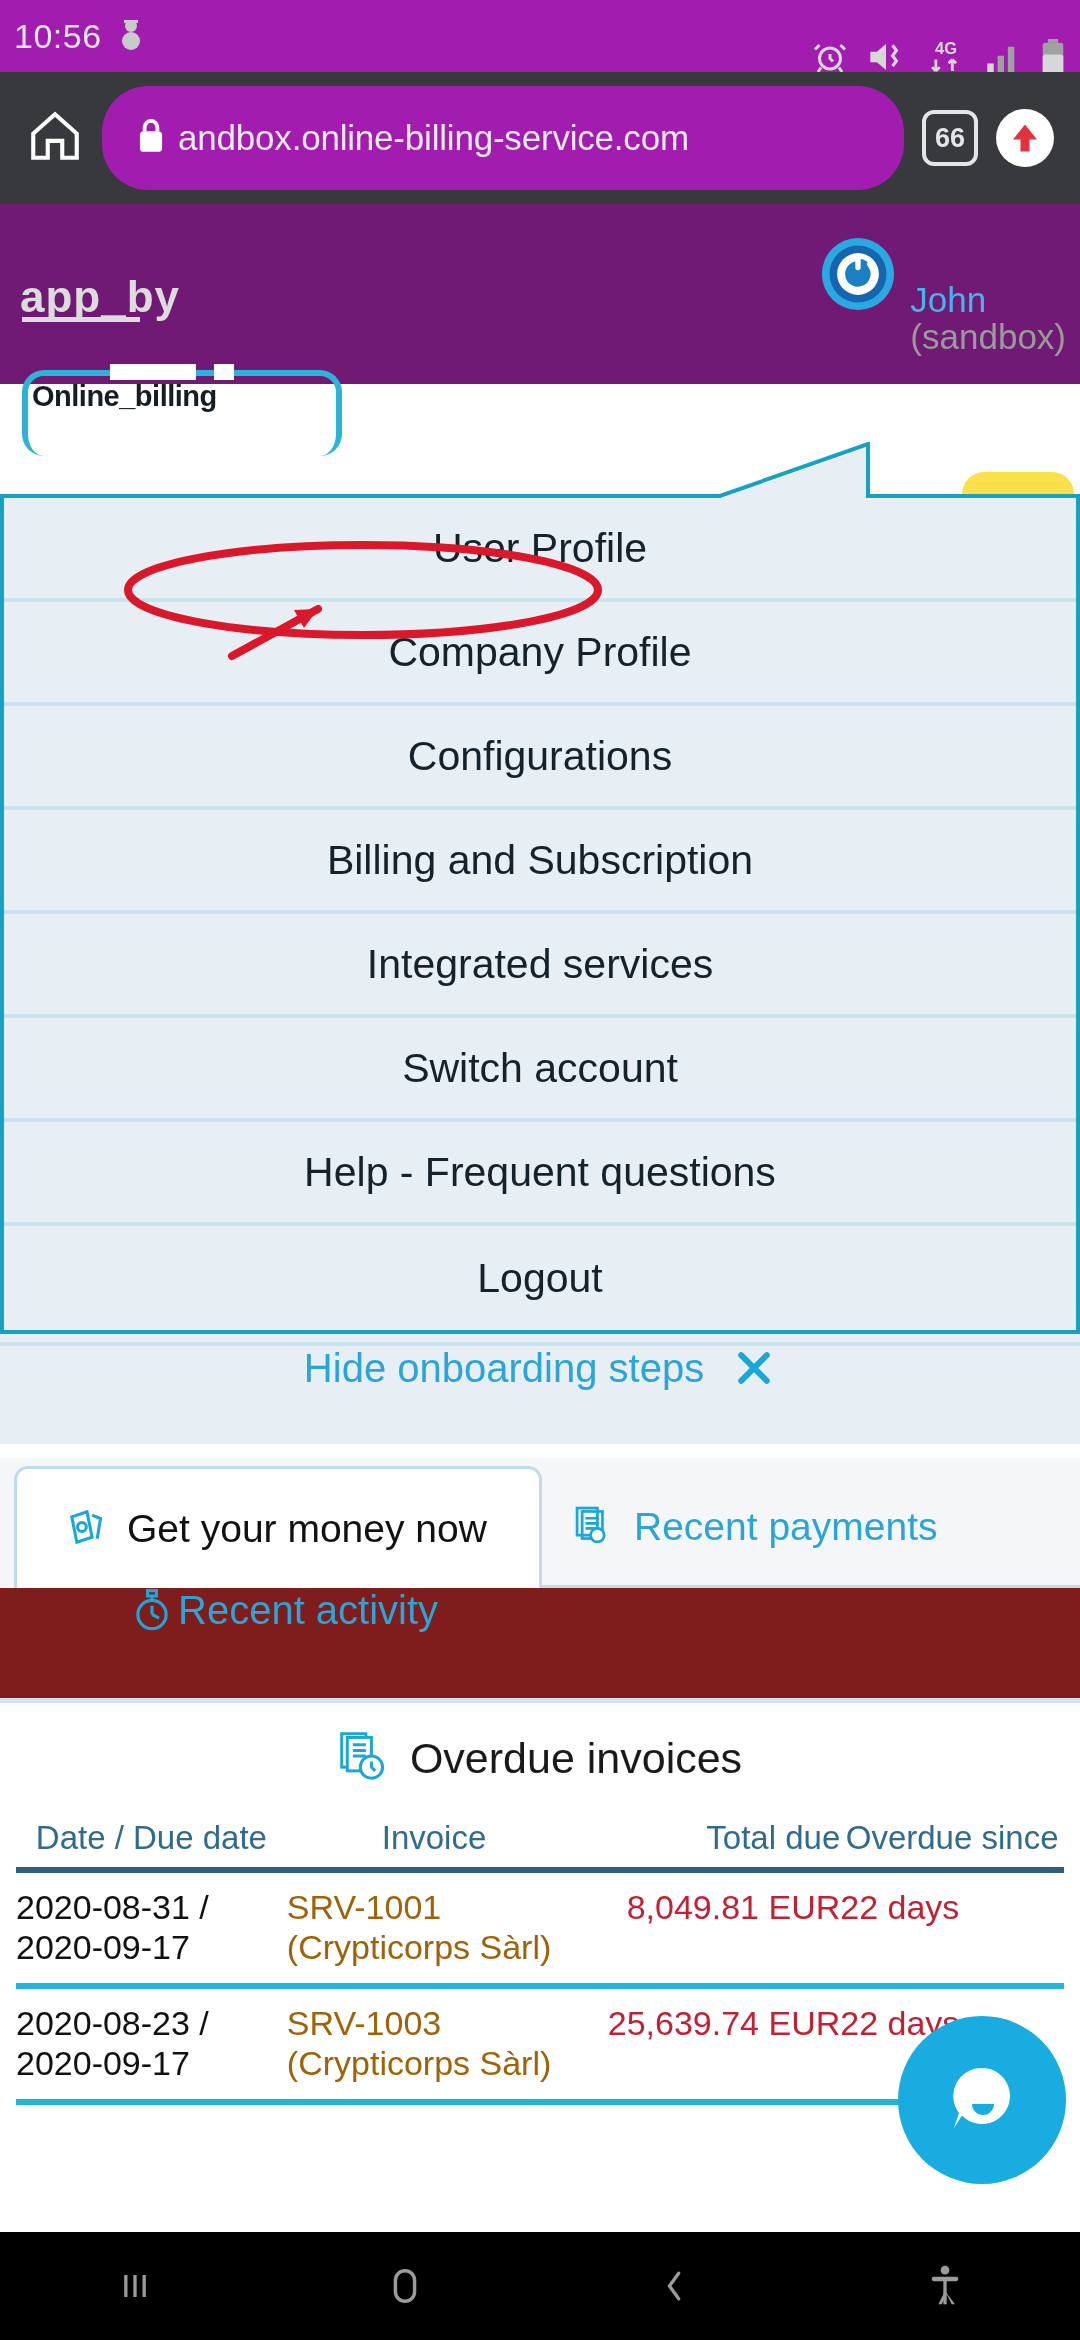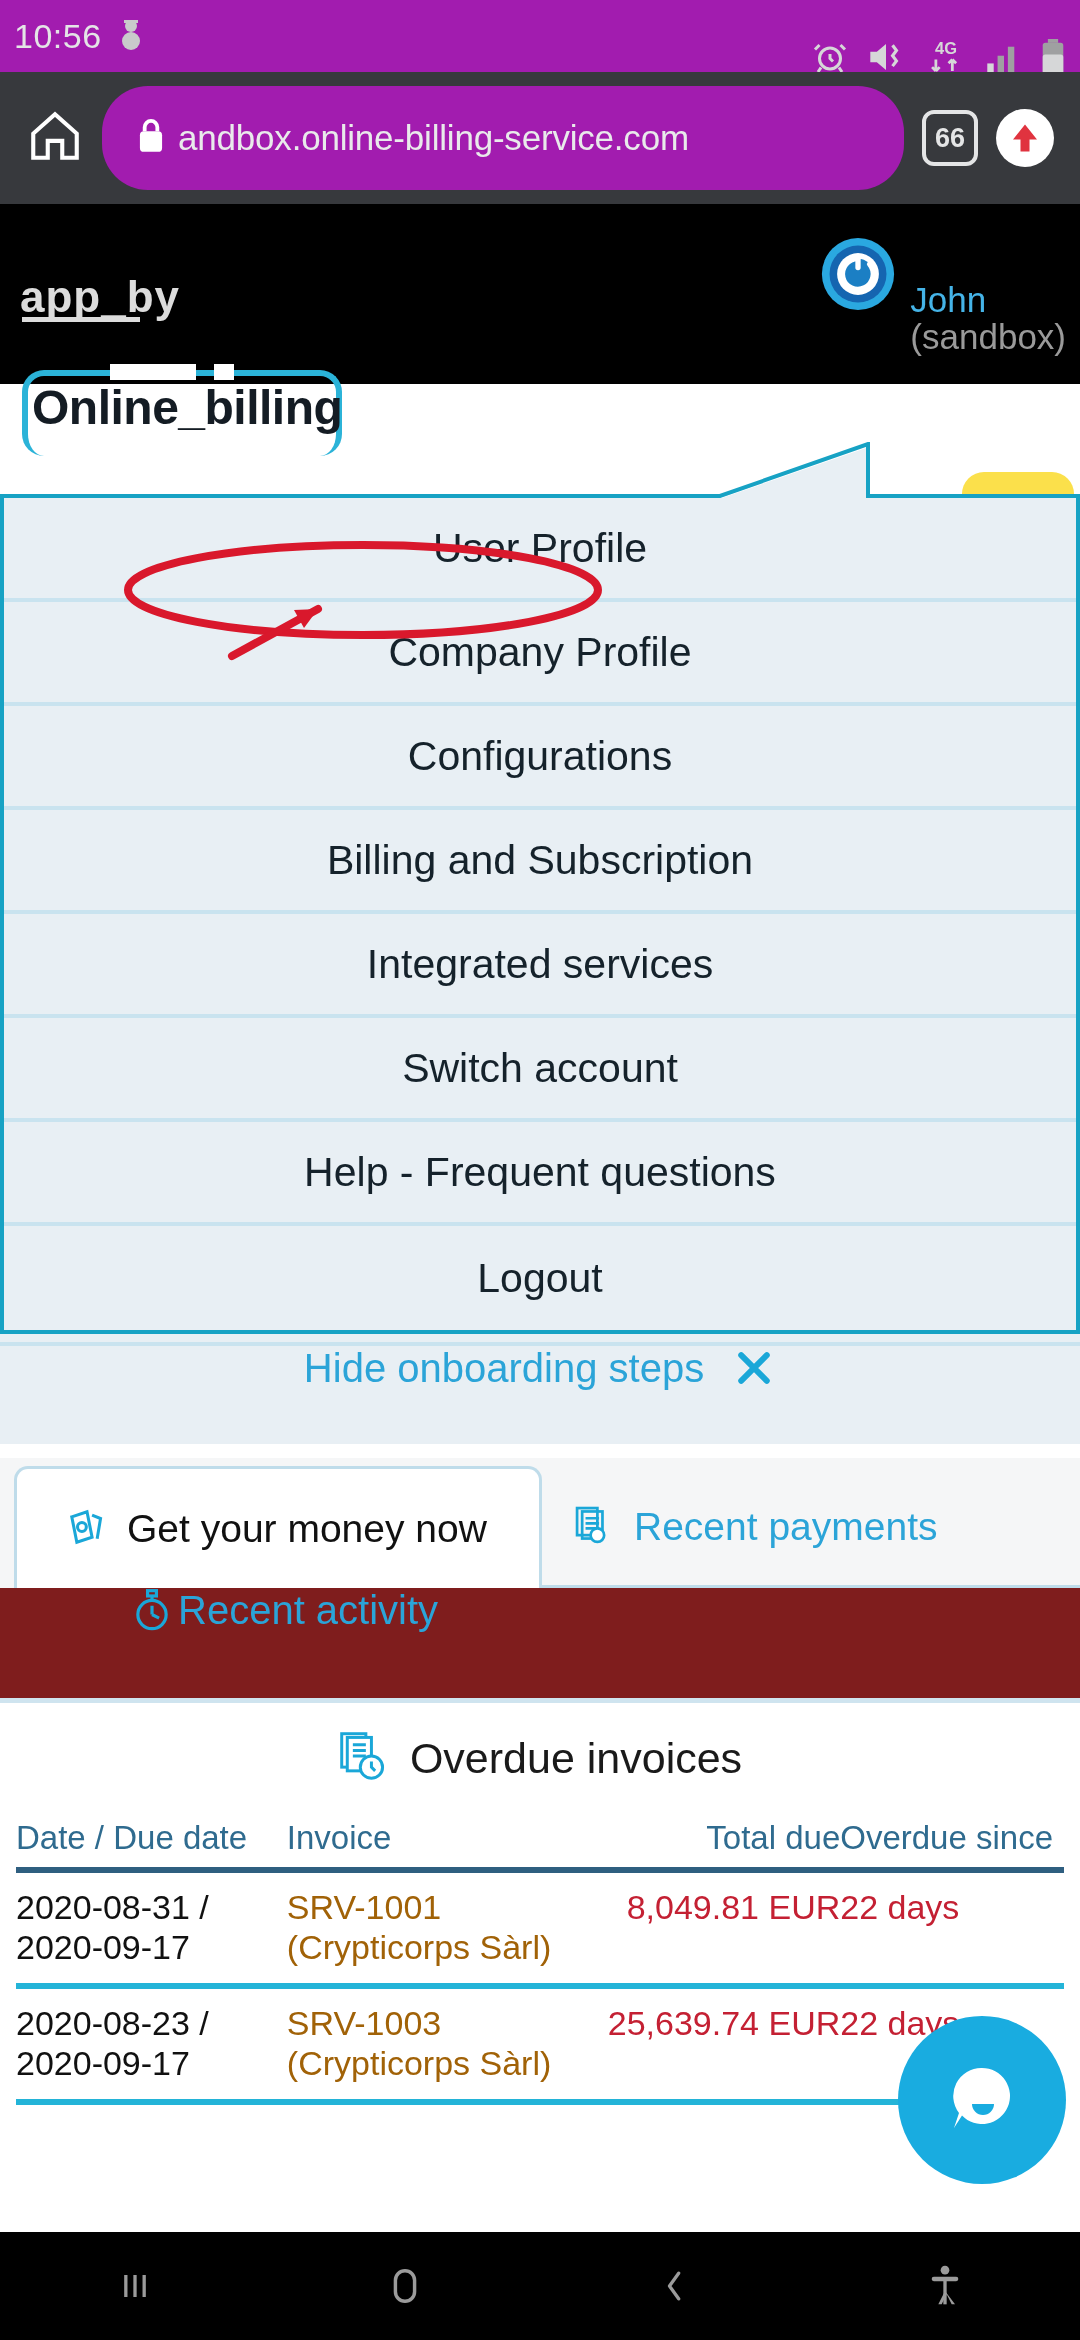--- a/index.html
+++ b/index.html
@@ -45,40 +45,40 @@
     width: 58px; height: 58px; border-radius: 50%; background: #ffffff;
     display: flex; align-items: center; justify-content: center;
   }
 
   
   .page {
     position: absolute; top: 204px; left: 0; width: 1080px; height: 2028px;
     background: #ffffff; overflow: hidden;
   }
 
-  .siteheader { position: relative; height: 180px; background: #000000; }
+  .siteheader { position: relative; height: 180px; background: #701a75; }
   .appby {
     position: absolute; left: 20px; top: 68px;
     font-size: 44px; color: #dcdcdc; font-weight: 700; letter-spacing: 1px;
   }
   .appby-underline {
     position: absolute; left: 22px; top: 113px; width: 118px; height: 5px; background: #dcdcdc;
   }
   .userbox {
     position: absolute; right: 14px; top: 32px; display: flex; align-items: flex-start; gap: 14px;
   }
   .avatar { width: 76px; height: 76px; flex: 0 0 76px; }
   .usertexts { line-height: 1.05; padding-top: 2px; margin-top: 44px; }
   .uname { font-size: 35px; color: #45b4e8; }
   .usub  { font-size: 35px; color: #9a9a9a; }
 
   .logoline { position: relative; height: 62px; }
   .logo-wrap { position: absolute; left: 14px; top: -8px; }
   .logo-text {
-    position: relative; font-size: 48px; font-weight: 800; color: #141c24;
+    position: relative; font-size: 29px; font-weight: 800; color: #141c24;
     letter-spacing: -.5px; padding: 4px 18px 0 18px;
   }
   .bracket {
     position: absolute; left: 8px; top: -6px; width: 320px; height: 86px;
     border: 6px solid #2bb3d8; border-radius: 22px; border-bottom: none;
   }
   .bracket-gap {
     position: absolute; left: 96px; top: -12px; width: 86px; height: 16px; background: #fff;
   }
   .bracket-gap2 {
@@ -157,21 +157,21 @@
   .recent-activity .lbl { font-size: 40px; color: #2ba4d8; }
 
   .card { background: #ffffff; border-top: 5px solid #cfe4ef; padding: 0 16px; }
   .card-title {
     height: 110px; display: flex; align-items: center; justify-content: center; gap: 20px;
   }
   .card-title .lbl { font-size: 43px; color: #1a1a1a; }
 
   table.inv { width: 100%; border-collapse: collapse; table-layout: fixed; }
   table.inv th {
-    font-size: 33px; color: #2f6b8f; font-weight: 400; text-align: left;
+    font-size: 33px; color: #2f6b8f; font-weight: 400; text-align: center;
     padding: 6px 0 10px 0; border-bottom: 6px solid #2f5f80; white-space: nowrap;
   }
   table.inv th.num { text-align: right; }
   table.inv td {
     font-size: 34px; padding: 14px 0 16px 0; border-bottom: 6px solid #23b4d8;
     vertical-align: top; line-height: 1.18;
   }
   td.date { color: #111111; white-space: pre-line; }
   td.invoice { color: #a16207; }
   td.total { color: #c42033; text-align: right; }

